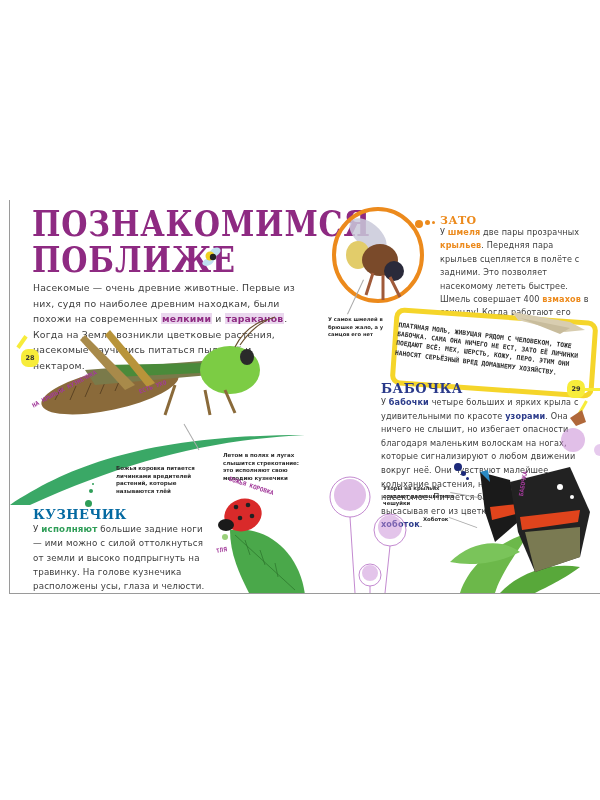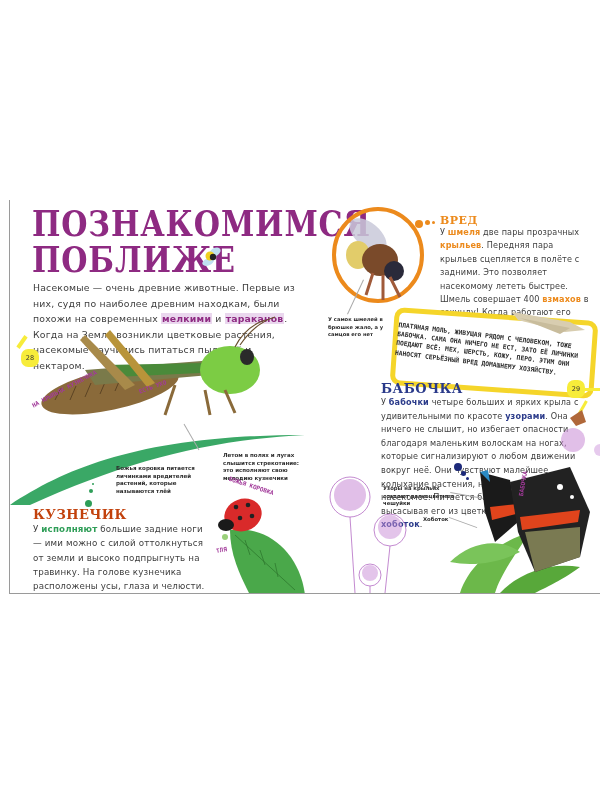--- a/index.html
+++ b/index.html
@@ -6,21 +6,21 @@
   body { width:600px; height:800px; position:relative; overflow:hidden; font-family:"DejaVu Sans", sans-serif; color:#3a3a3a; }
   .spread { position:absolute; left:0; top:200px; width:598px; height:393px; border-left:1px solid #9a9a9a; border-bottom:1px solid #9a9a9a; border-right:1px solid #cfcfcf; background:#fff; overflow:hidden;margin-left:9px; }
   .abs { position:absolute; }
   .title { left:22px; top:6px; font-family:"DejaVu Serif", serif; font-weight:bold; color:#8e2a82; font-size:35px; line-height:36px; letter-spacing:1px; transform:scaleX(0.86); transform-origin:left top; white-space:nowrap; }
   .intro { left:23px; top:80px; width:262px; font-size:9.3px; line-height:15.5px; color:#3d3d3d; letter-spacing:0.2px; }
   .hl { background:#ead7ee; color:#8e2a82; font-weight:bold; padding:0 1px; }
   .section-h { font-family:"DejaVu Serif", serif; font-size:13px; font-weight:bold; letter-spacing:0.5px; }
   .body-txt { font-size:8.7px; line-height:14.3px; color:#3d3d3d; letter-spacing:0.15px; }
   .cap { font-size:5.5px; line-height:7.5px; color:#2d2d2d; font-weight:bold; }
   .tiny-label { font-size:6px; font-weight:bold; font-family:"DejaVu Sans Mono", monospace; color:#a23a9a; white-space:nowrap; }
-  .pagenum { width:18px; height:18px; background:#f7ec3a; border-radius:40%; font-size:6.5px; font-weight:normal; color:#333; display:flex; align-items:center; justify-content:center; }
+  .pagenum { width:18px; height:18px; background:#f7ec3a; border-radius:40%; font-size:6.5px; font-weight:bold; color:#333; display:flex; align-items:center; justify-content:center; }
   .moth-box { left:382px; top:114px; width:194px; height:68px; border:5px solid #f5d52a; border-radius:10px; transform:rotate(4deg); background:#fff; }
   .moth-text { left:389px; top:120px; width:188px; font-family:"DejaVu Sans Mono", monospace; font-weight:bold; font-size:6.3px; line-height:9.2px; color:#2e2e2e; transform:rotate(7deg); transform-origin:left top; }
   .dot { position:absolute; border-radius:50%; }
 </style>
 </head>
 <body>
 
 <div class="spread">
 
   <div class="abs title">
@@ -68,21 +68,21 @@
 
   <div class="abs cap" style="left:213px;top:252px;width:88px">Летом в полях и лугах слышится стрекотание: это исполняют свою мелодию кузнечики</div>
   <div class="abs" style="left:181px;top:222px;width:1px;height:30px;background:#aaa;transform:rotate(-30deg)"></div>
 
   <div class="abs cap" style="left:106px;top:265px;width:80px">Божья коровка питается личинками вредителей растений, которые называются тлёй</div>
 
   <div class="dot" style="left:75px;top:300px;width:7px;height:7px;background:#2f9e58"></div>
   <div class="dot" style="left:79px;top:289px;width:4px;height:4px;background:#2f9e58"></div>
   <div class="dot" style="left:82px;top:283px;width:2px;height:2px;background:#2f9e58"></div>
 
-  <div class="abs section-h" style="left:23px;top:307px;color:#c2410c">КУЗНЕЧИК</div>
+  <div class="abs section-h" style="left:23px;top:307px;color:#0369a1">КУЗНЕЧИК</div>
   <div class="abs body-txt" style="left:23px;top:322px;width:180px">
     <span>У </span><b style="color:#2f9e58">исполняют</b><span> большие задние ноги — ими можно с силой оттолкнуться от земли и высоко подпрыгнуть на травинку. На голове кузнечика расположены усы, глаза и челюсти. Кузнечик питается мелкими насекомыми и растительной пищей.</span>
   </div>
 
   <svg class="abs" style="left:200px;top:285px" width="100" height="110">
     <path d="M20,45 C60,40 90,70 95,110 L40,110 C30,90 20,70 20,45 Z" fill="#4aa84a"></path>
     <g stroke="#2e7a2e" stroke-width="0.8">
         <path d="M25,50 L85,105 M35,55 L40,70 M50,65 L55,80 M65,78 L68,92"></path>
       </g>
     <ellipse cx="33" cy="30" rx="19" ry="16" fill="#d92a2a" transform="rotate(-20 33 30)"></ellipse>
@@ -104,21 +104,21 @@
     <circle cx="66" cy="66" r="10" fill="#2a2a3a"></circle>
     <path d="M45,68 L38,90 M55,70 L55,95 M62,72 L72,92" stroke="#a05a3a" stroke-width="3"></path>
   </svg>
   <div class="dot" style="left:405px;top:20px;width:8px;height:8px;background:#ec8a1c"></div>
   <div class="dot" style="left:415px;top:20px;width:5px;height:5px;background:#ec8a1c"></div>
   <div class="dot" style="left:422px;top:21px;width:3px;height:3px;background:#ec8a1c"></div>
 
   <div class="abs cap" style="left:318px;top:116px;width:60px;font-size:5.2px">У самок шмелей в брюшке жало, а у самцов его нет</div>
   <div class="abs" style="left:345px;top:78px;width:1px;height:38px;background:#aaa;transform:rotate(25deg)"></div>
 
-  <div class="abs section-h" style="left:430px;top:14px;color:#ec8a1c;font-size:11px">ВРЕД</div>
+  <div class="abs section-h" style="left:430px;top:14px;color:#ec8a1c;font-size:11px">ЗАТО</div>
   <div class="abs body-txt" style="left:430px;top:26px;width:150px;font-size:8.1px;line-height:13.4px">
     <span>У </span><b style="color:#ec8a1c">шмеля</b><span> две пары прозрачных </span><b style="color:#ec8a1c">крыльев</b><span>. Передняя пара крыльев сцепляется в полёте с задними. Это позволяет насекомому лететь быстрее. Шмель совершает 400 </span><b style="color:#ec8a1c">взмахов</b><span> в секунду! Когда работают его грудные мышцы, он гудит. Шмели, как и пчёлы, делают </span><b style="color:#ec8a1c">мёд</b><span>.</span>
   </div>
 
   <div class="abs moth-box"></div>
   <div class="abs moth-text">ПЛАТЯНАЯ МОЛЬ, ЖИВУЩАЯ РЯДОМ С ЧЕЛОВЕКОМ, ТОЖЕ БАБОЧКА. САМА ОНА НИЧЕГО НЕ ЕСТ, ЗАТО ЕЁ ЛИЧИНКИ ПОЕДАЮТ ВСЁ: МЕХ, ШЕРСТЬ, КОЖУ, ПЕРО. ЭТИМ ОНИ НАНОСЯТ СЕРЬЁЗНЫЙ ВРЕД ДОМАШНЕМУ ХОЗЯЙСТВУ.</div>
   <svg class="abs" style="left:500px;top:108px" width="80" height="30">
     <path d="M2,4 L60,14 L75,22 L55,24 L8,12 Z" fill="#d8cdb0"></path>
     <path d="M10,10 L60,20 L50,26 Z" fill="#c8bc9c"></path>
   </svg>

